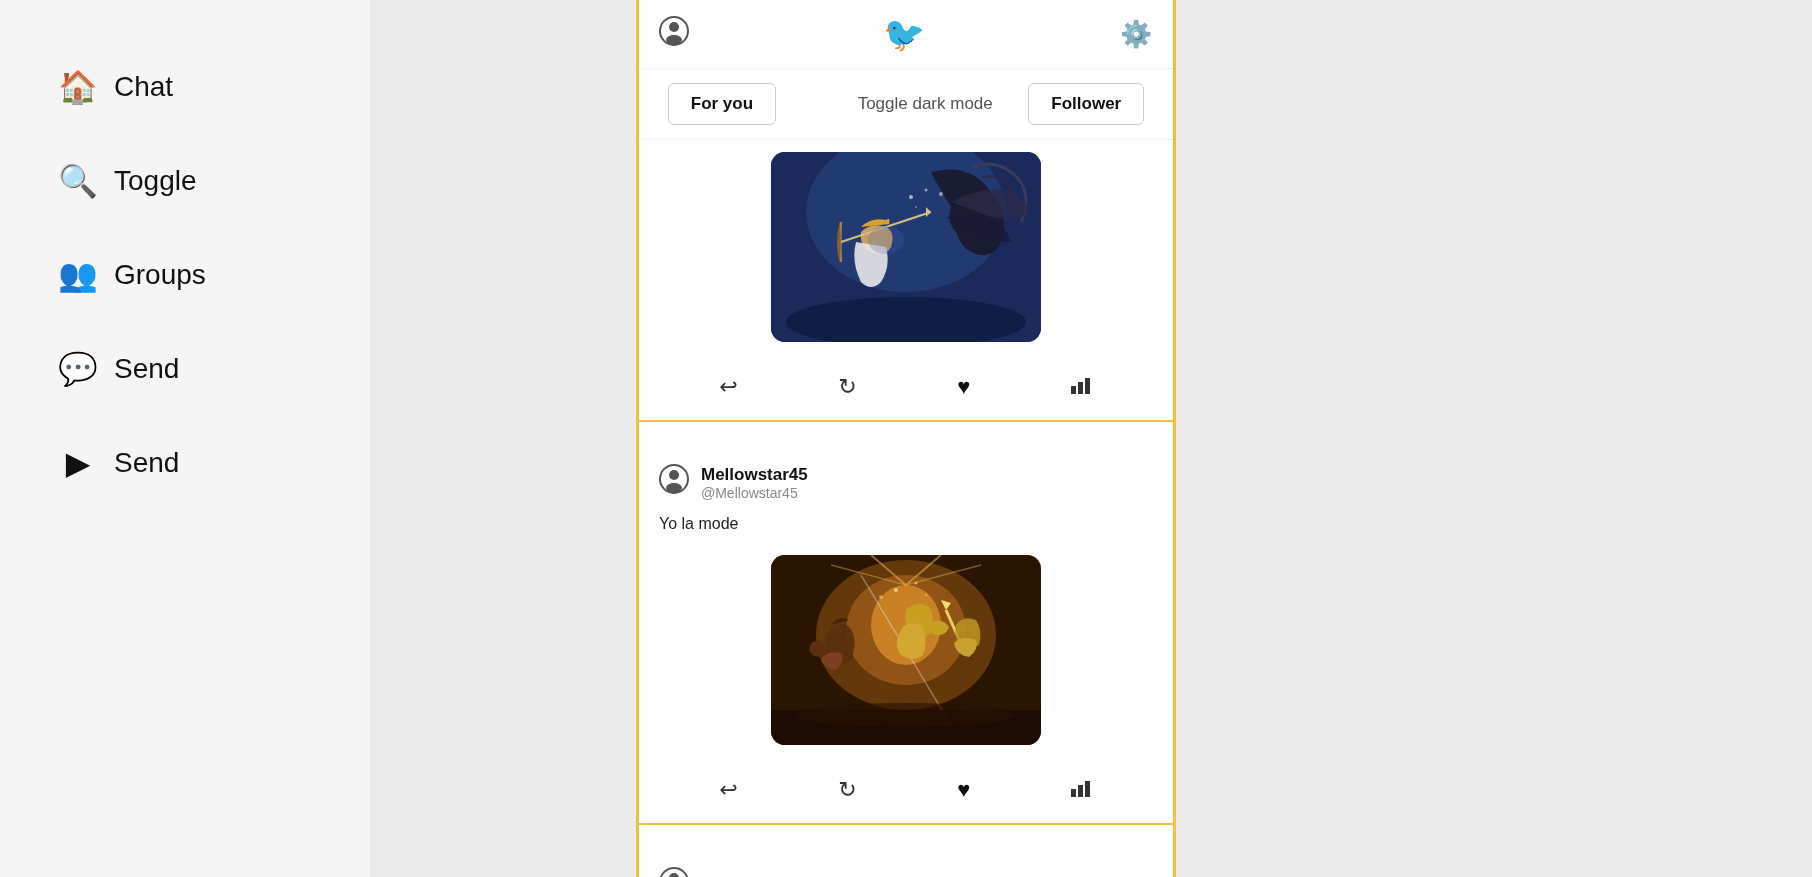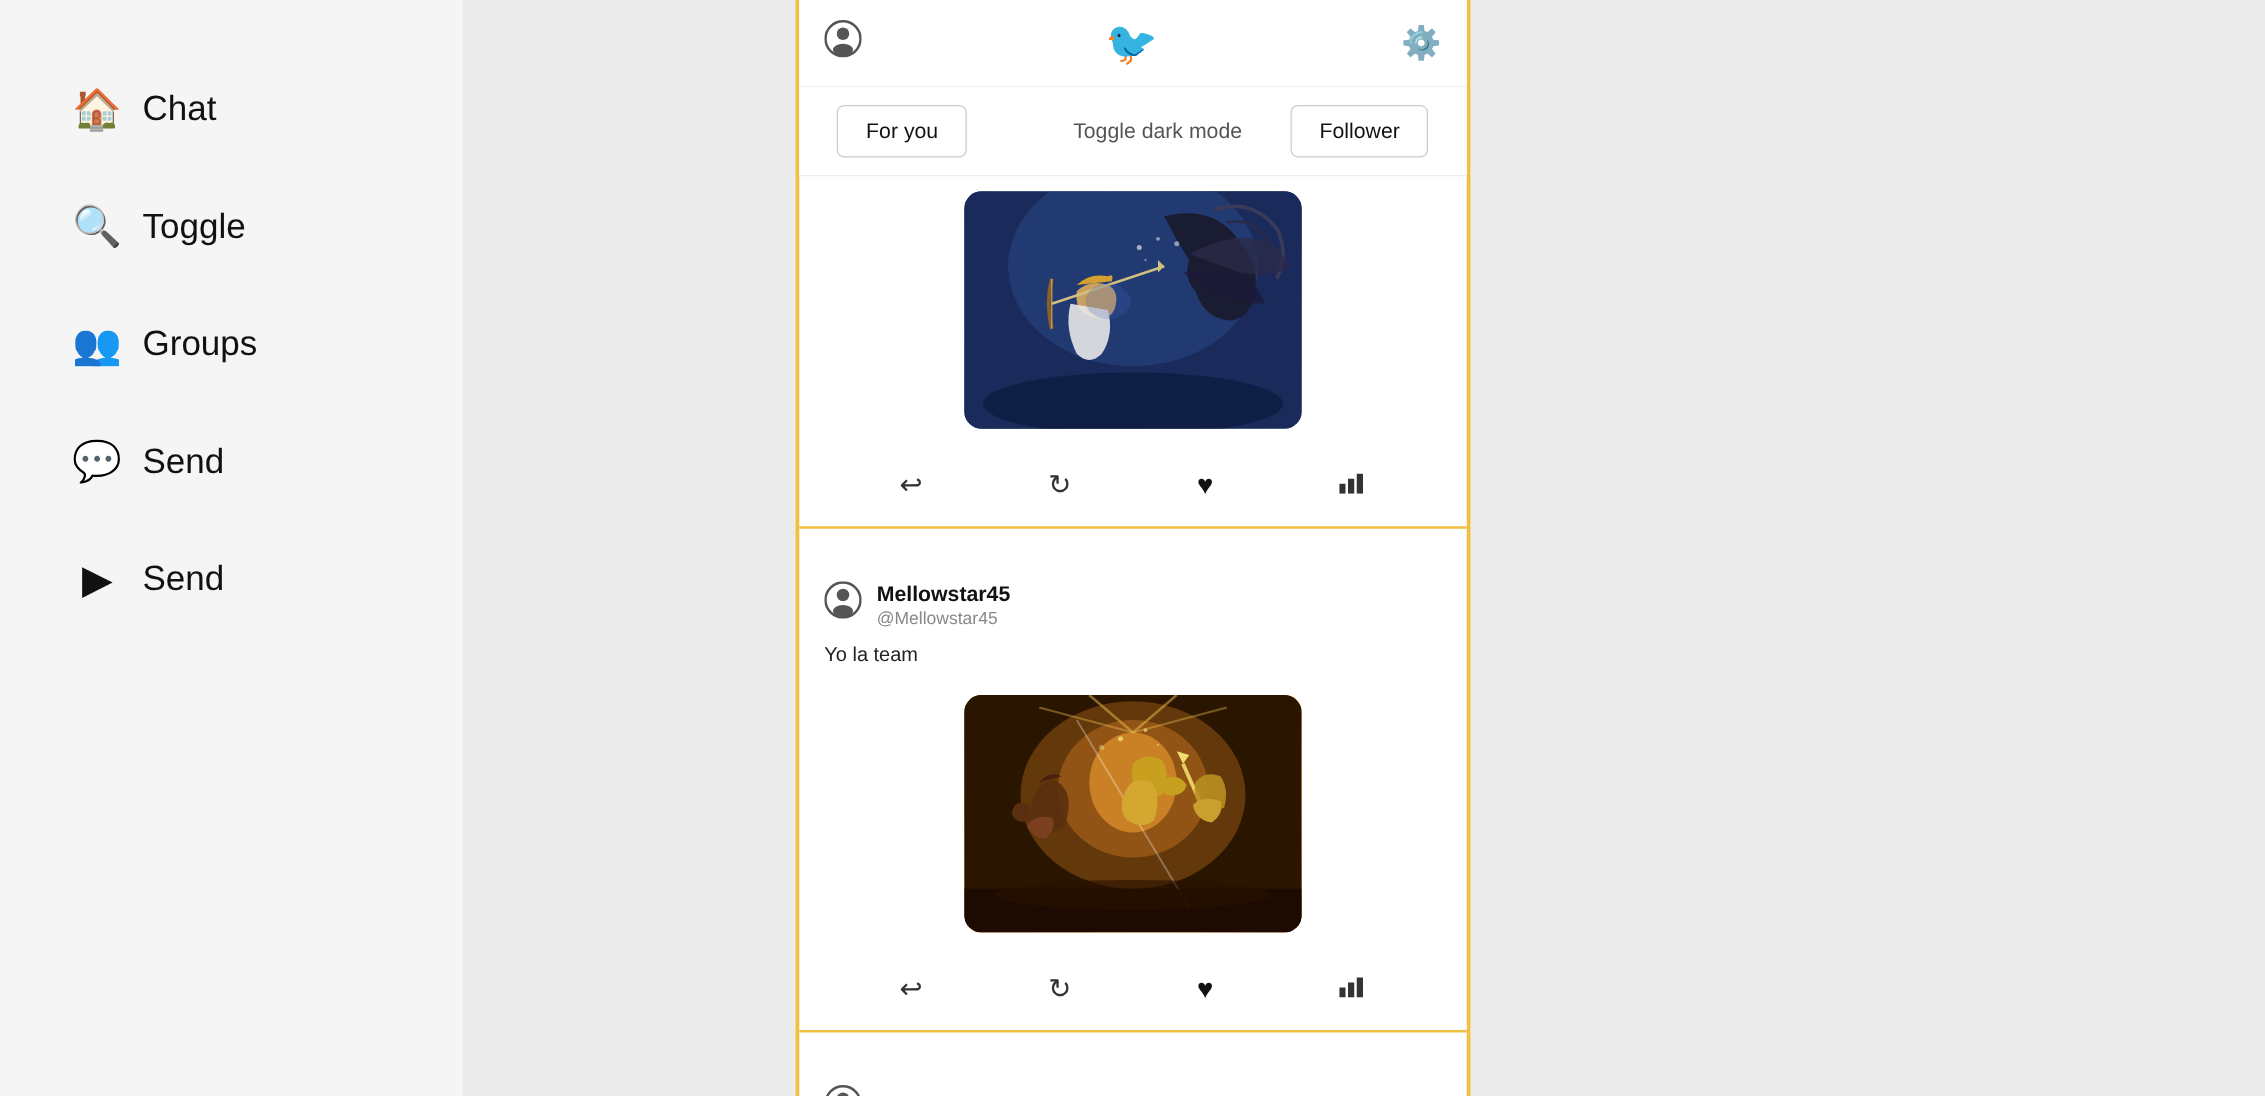--- a/index.html
+++ b/index.html
@@ -93,21 +93,21 @@
       gap: 10px;
     }
     .tab-btn {
       padding: 10px 22px;
       border: 1.5px solid #ccc;
       border-radius: 6px;
       background: white;
       font-size: 17px;
       cursor: pointer;
       color: #111;
-      font-weight: 400;
+      font-weight: 700;
     }
     .tab-dark-mode {
       font-size: 17px;
       color: #555;
       cursor: pointer;
       border: none;
       background: none;
       padding: 10px 8px;
       margin-left: 46px;
     }
@@ -313,21 +313,21 @@
             <circle cx="15" cy="15" r="14" stroke="#555" stroke-width="2"></circle>
             <circle cx="15" cy="11" r="5" fill="#555"></circle>
             <ellipse cx="15" cy="24" rx="8" ry="5" fill="#555"></ellipse>
           </svg>
         </span>
         <div class="author-info">
           <span class="author-name">Mellowstar45</span>
           <span class="author-handle">@Mellowstar45</span>
         </div>
       </div>
-      <div class="post-text">Yo la team</div>
+      <div class="post-text">Yo la mode</div>
       <div class="post-image-only">
         <div class="post-image post-image-golden">
           <svg class="art-svg" viewBox="0 0 270 190" xmlns="http://www.w3.org/2000/svg">
 
             <rect width="270" height="190" fill="#2a1500"></rect>
 
             <ellipse cx="135" cy="80" rx="90" ry="75" fill="#8a5010" opacity="0.6"></ellipse>
             <ellipse cx="135" cy="75" rx="60" ry="55" fill="#c07020" opacity="0.5"></ellipse>
             <ellipse cx="135" cy="70" rx="35" ry="40" fill="#f0a030" opacity="0.6"></ellipse>
 

